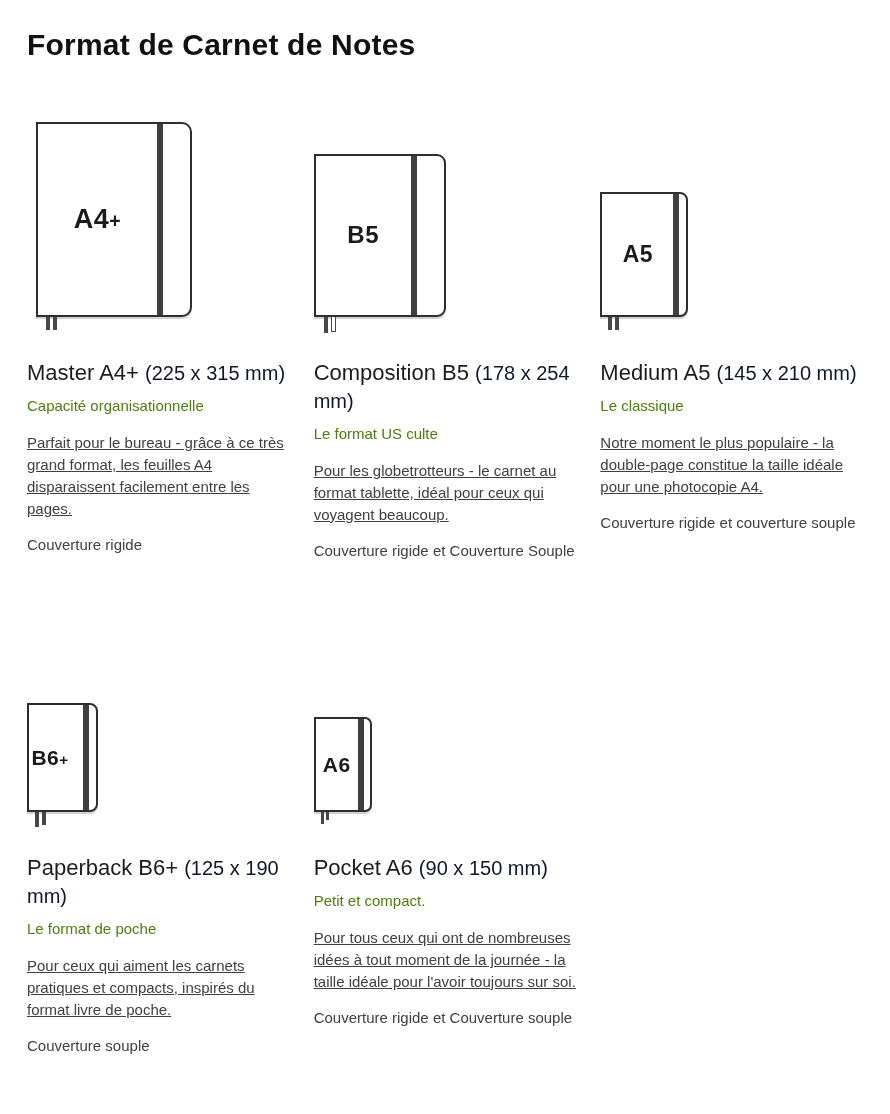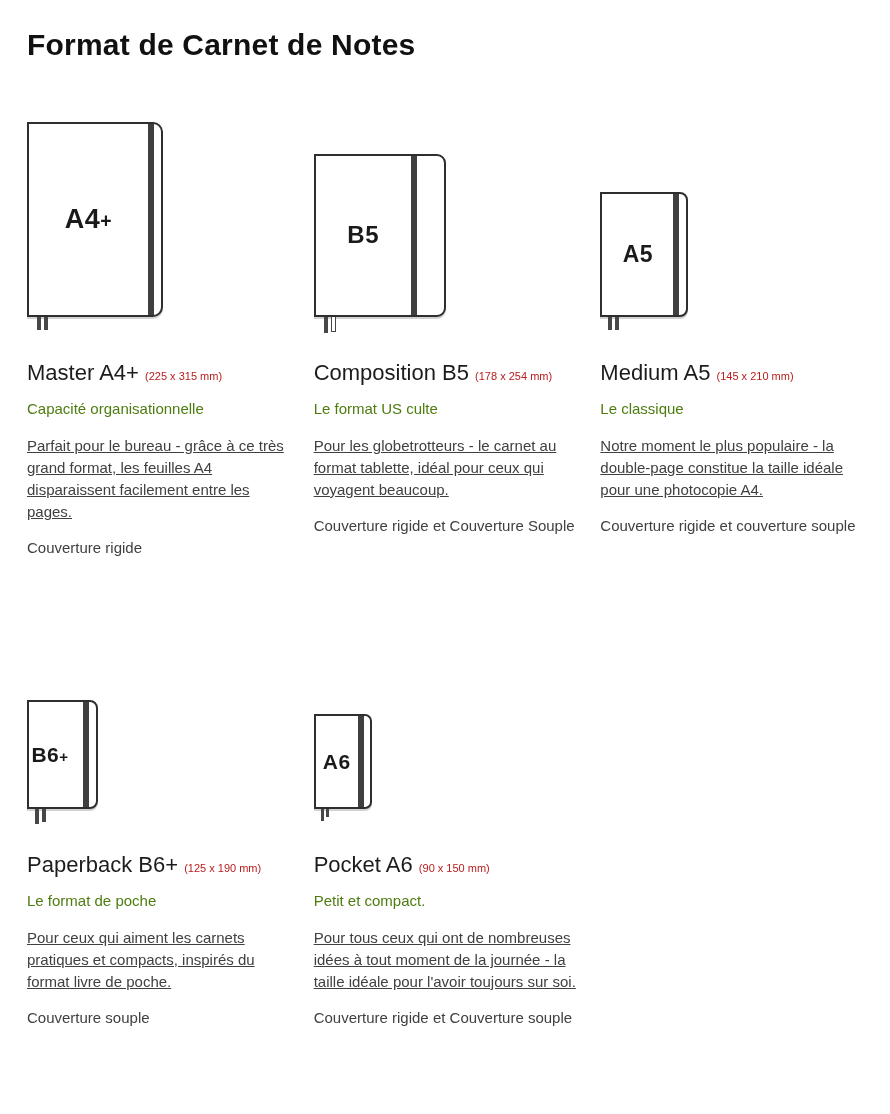--- a/index.html
+++ b/index.html
@@ -66,21 +66,21 @@
 
   .ribbon {
     position: absolute;
     top: calc(100% + 2px);
     background: #474747;
   }
   .r1 { left: 8px;  width: 4px; height: 13px; }
   .r2 { left: 15px; width: 4px; height: 13px; }
 
   
-  .nb-a4 { width: 136px; height: 195px; border-radius: 0 10px 10px 0; }
+  .nb-a4 { width: 156px; height: 195px; border-radius: 0 10px 10px 0; margin-left: 9px; }
   .nb-a4 .band { left: 119px; }
   .nb-a4 .format-label { width: 119px; font-size: 27px; }
 
   .nb-b5 { width: 132px; height: 163px; border-radius: 0 9px 9px 0; }
   .nb-b5 .band { left: 95px; }
   .nb-b5 .format-label { width: 95px; font-size: 24px; }
   .nb-b5 .r1 { height: 16px; }
   .nb-b5 .r2 { background: #fff; border: 1px solid #474747; border-top: none; width: 5px; height: 15px; }
 
   .nb-a5 { width: 88px; height: 125px; border-radius: 0 8px 8px 0; }
@@ -102,22 +102,22 @@
   .nb-a6 .r2 { left: 10px; width: 3px; height: 8px; }
 
   
   .card-title {
     font-size: 22px;
     font-weight: 400;
     color: #1c1c1c;
     line-height: 28px;
   }
   .card-title .dims {
-    font-size: 11px;
-    color: #b91c1c;
+    font-size: 20px;
+    color: #0f172a;
   }
   .tagline {
     margin-top: 8px;
     font-size: 15px;
     font-weight: 400;
     color: #4d7c0f;
     line-height: 21px;
   }
   .desc {
     margin-top: 16px;

